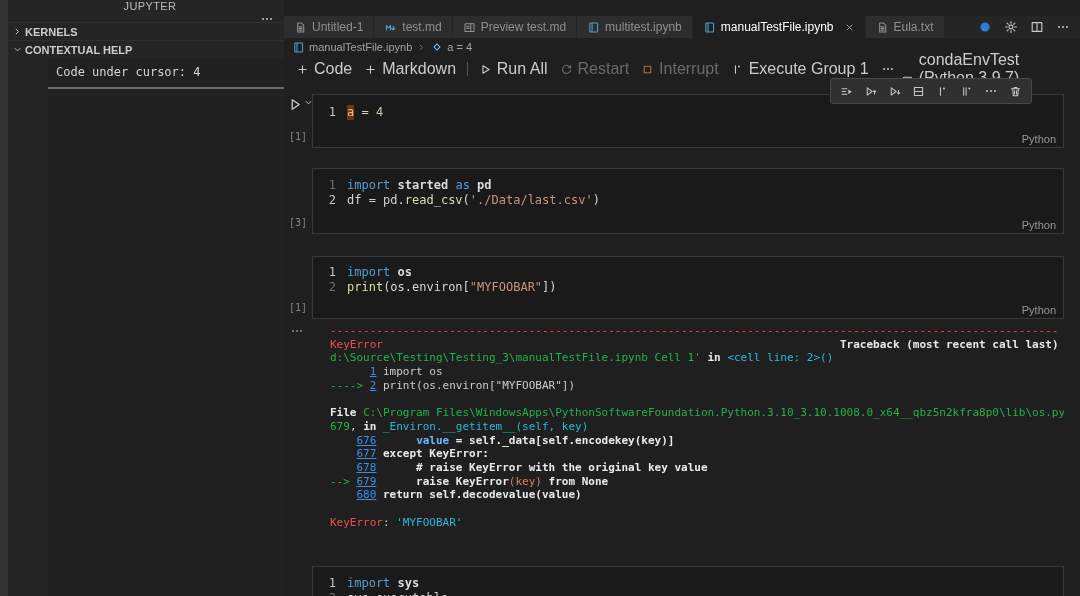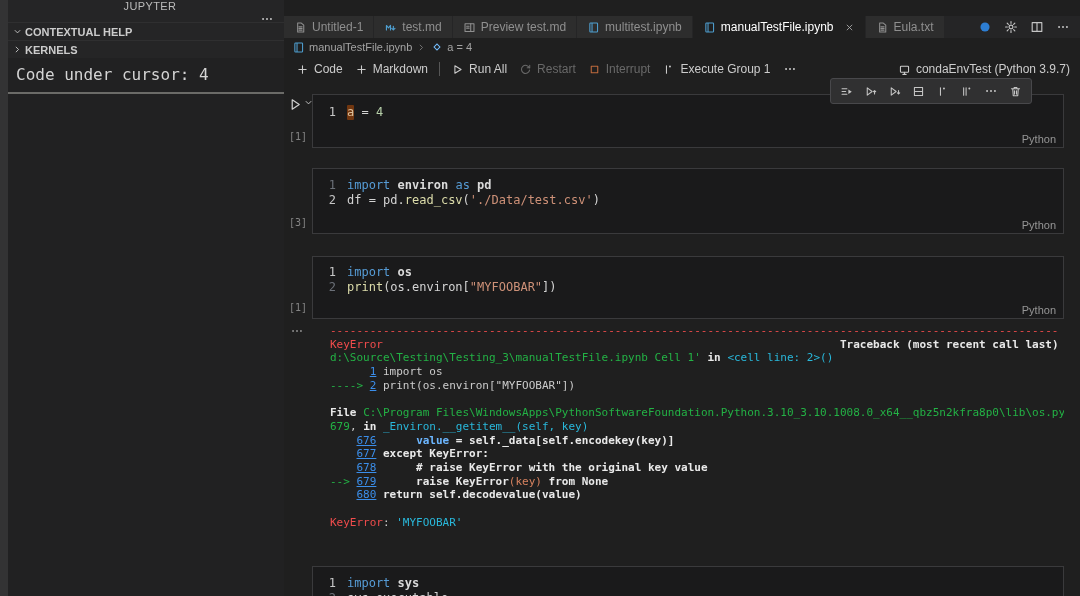--- a/index.html
+++ b/index.html
@@ -11,40 +11,40 @@
 
   
   .activity-strip { position:absolute; left:0; top:0; width:8px; height:100%; background:#333334; }
   .sidebar { position:absolute; left:8px; top:0; width:276px; height:100%; background:#252526; color:#cccccc; }
   .sidebar-title { height:22px; display:flex; align-items:center; padding:0 10px 0 18px;
     font-size:11px; color:#bbbbbb; letter-spacing:.4px;flex-direction:column; }
   .sidebar-title .icon { margin-left:auto; color:#c5c5c5; }
   .section-header { height:18px; display:flex; align-items:center; gap:2px; padding-left:4px;
     font-size:11px; font-weight:bold; color:#cccccc; border-top:1px solid #2f2f30; background:#252526; }
   .help-pane { background:#212122; height:calc(100% - 58px); font-family:"DejaVu Sans Mono",monospace;
-    font-size:16px; color:#d4d4d4; }
+    font-size:12px; color:#d4d4d4;margin-left:40px; }
   .cursor-line { padding:7px 8px 8px 8px; border-bottom:2px solid #6b6b68; }
   .help-message { padding:10px 8px; line-height:1.4; white-space:pre-wrap; width:250px; }
 
   
   .editor { position:absolute; left:284px; top:16px; right:0; height:100%; }
 
   .tabbar { height:22px; background:#252526; display:flex; align-items:stretch; }
   .tab { display:flex; align-items:center; gap:5px; padding:0 10px; font-size:12px;
     color:#8f8f8f; background:#2d2d2d; border-right:1px solid #252526; cursor:pointer; white-space:nowrap; }
   .tab.active { background:#1f1f1f; color:#ffffff; }
   .tab .close-icon { margin-left:5px; color:#a9a9a9; }
   .tab-actions { margin-left:auto; display:flex; align-items:center; gap:12px; padding:0 10px; color:#c5c5c5; }
 
   .breadcrumb { height:18px; display:flex; align-items:center; gap:4px; padding-left:8px;
     font-size:11px; color:#a3a3a3; background:#1f1f1f; }
   .breadcrumb .sep { color:#7a7a7a; }
 
   .nbtoolbar { height:26px; display:flex; align-items:center; padding:0 10px 0 6px;
-    font-size:12px; color:#cccccc; background:#1f1f1f; }
+    font-size:16px; color:#cccccc; background:#1f1f1f; }
   .tb-item { display:flex; align-items:center; gap:5px; padding:2px 6px; border-radius:3px; cursor:pointer; white-space:nowrap; }
   .tb-item.disabled { color:#696969; cursor:default; }
   .tb-divider { width:1px; height:14px; background:#565656; margin:0 5px; }
   .tb-kernel { margin-left:auto; display:flex; align-items:flex-end; gap:5px; cursor:pointer; }
 
   
   .cell { position:absolute; left:4px; right:16px; display:flex; }
   .gutter { width:24px; position:relative; flex:none; }
   .run-button { position:absolute; top:3px; left:0; display:flex; align-items:flex-start; color:#d0d0d0; cursor:pointer; }
   .exec-count { position:absolute; bottom:6px; left:1px; font:10px "DejaVu Sans Mono",monospace; color:#858585; }
@@ -93,34 +93,34 @@
       <span>JUPYTER</span>
       <span class="icon" id="sb-more">
           <svg viewBox="0 0 16 16" width="14" height="14" fill="none" stroke="currentColor" stroke-width="1.3" stroke-linecap="round" stroke-linejoin="round">
             <circle cx="3.5" cy="8" r="1.15" fill="currentColor" stroke="none"></circle>
             <circle cx="8" cy="8" r="1.15" fill="currentColor" stroke="none"></circle>
             <circle cx="12.5" cy="8" r="1.15" fill="currentColor" stroke="none"></circle>
           </svg>
         </span>
     </div>
     <div class="section-header">
+      <span class="icon" id="chev-kernels">
+          <svg viewBox="0 0 16 16" width="11" height="11" fill="none" stroke="currentColor" stroke-width="1.3" stroke-linecap="round" stroke-linejoin="round">
+            <path d="M6 4.5L9.5 8L6 11.5"></path>
+          </svg>
+        </span>
+      <span>KERNELS</span>
+    </div>
+    <div class="section-header">
       <span class="icon" id="chev-help">
           <svg viewBox="0 0 16 16" width="11" height="11" fill="none" stroke="currentColor" stroke-width="1.3" stroke-linecap="round" stroke-linejoin="round">
             <path d="M4.5 6.5L8 10l3.5-3.5"></path>
           </svg>
         </span>
       <span>CONTEXTUAL HELP</span>
-    </div>
-    <div class="section-header">
-      <span class="icon" id="chev-kernels">
-          <svg viewBox="0 0 16 16" width="11" height="11" fill="none" stroke="currentColor" stroke-width="1.3" stroke-linecap="round" stroke-linejoin="round">
-            <path d="M6 4.5L9.5 8L6 11.5"></path>
-          </svg>
-        </span>
-      <span>KERNELS</span>
     </div>
     <div class="help-pane">
       <div class="cursor-line">Code under cursor: 4</div>
     </div>
   </div>
 
   <div class="editor">
     <div class="tabbar" id="tabbar">
         <div class="tab">
           <span class="icon">
@@ -372,22 +372,22 @@
                 <path d="M3 4.5h10M6.3 4.5V3h3.4v1.5M4.6 4.5l.6 8.8h5.6l.6-8.8M6.8 7v4.2M9.2 7v4.2"></path>
               </svg>
             </span>
           </div>
         </div>
         <div class="cell" style="top: 152px; height: 66px;">
           <div class="gutter">
             <div class="exec-count">[3]</div>
           </div>
           <div class="cell-box" style="padding-top: 9px;">
-            <div class="cline"><span class="lno">1</span><span class="s-kw">import</span><span class="s-p"> </span><span class="s-mod">environ</span><span class="s-p"> </span><span class="s-kw">as</span><span class="s-p"> </span><span class="s-mod">pd</span></div>
-            <div class="cline"><span class="lno active">2</span><span class="s-p">df = pd.</span><span class="s-fn">read_csv</span><span class="s-p">(</span><span class="s-str">'./Data/test.csv'</span><span class="s-p">)</span></div>
+            <div class="cline"><span class="lno">1</span><span class="s-kw">import</span><span class="s-p"> </span><span class="s-mod">started</span><span class="s-p"> </span><span class="s-kw">as</span><span class="s-p"> </span><span class="s-mod">pd</span></div>
+            <div class="cline"><span class="lno active">2</span><span class="s-p">df = pd.</span><span class="s-fn">read_csv</span><span class="s-p">(</span><span class="s-str">'./Data/last.csv'</span><span class="s-p">)</span></div>
             <div class="lang-label">Python</div>
           </div>
         </div>
         <div class="cell" style="top: 240px; height: 63px;">
           <div class="gutter">
             <div class="exec-count">[1]</div>
           </div>
           <div class="cell-box" style="padding-top: 8px;">
             <div class="cline"><span class="lno active">1</span><span class="s-kw">import</span><span class="s-p"> </span><span class="s-mod">os</span></div>
             <div class="cline"><span class="lno">2</span><span class="s-fn">print</span><span class="s-p">(os.environ[</span><span class="s-str">"MYFOOBAR"</span><span class="s-p">])</span></div>

